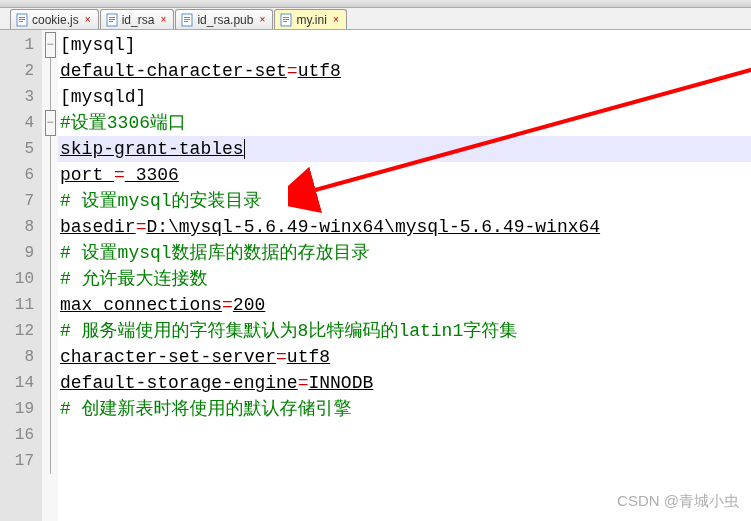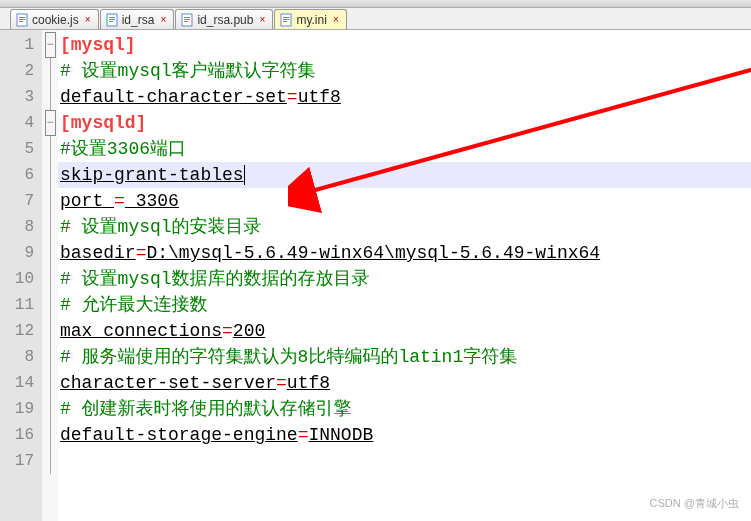--- a/index.html
+++ b/index.html
@@ -109,21 +109,21 @@
   }
   .line {
     height: 26px;
     line-height: 26px;
     white-space: pre;
     font-family: "Consolas", "SimSun", "Courier New", monospace;
     font-size: 18px;
     padding-left: 2px;
   }
   .hl-line { background: #e8e8ff; }
-  .sect { color: #ef4444; font-weight: bold; }
+  .sect { color: #000000; font-weight: normal; }
   .cmt { color: #008000; }
   .op { color: #cc0000; }
   .val { color: #000; text-decoration: underline; }
   .caret {
     display: inline-block;
     width: 1px;
     background: #000;
     height: 20px;
     vertical-align: middle;
     border-right: 1px solid #000;
@@ -133,21 +133,21 @@
     top: 32px;
     left: 230px;
     pointer-events: none;
   }
   .watermark {
     position: absolute;
     right: 12px;
     bottom: 10px;
     color: rgba(120,120,120,0.6);
     font-family: "Microsoft YaHei", sans-serif;
-    font-size: 11px;
+    font-size: 15px;
     pointer-events: none;
   }
 </style>
 </head>
 <body>
 
 <div class="toolbar">
 </div>
 
 <div class="tabbar" id="tabbar">
@@ -277,31 +277,30 @@
   <div class="code" id="code">
     <svg class="arrow-svg" width="500" height="160">
       <defs>
         <marker id="ah" markerWidth="12" markerHeight="12" refX="2" refY="6" orient="auto">
           <path d="M0,0 L0,12 L12,6 z" fill="#ff0000"></path>
         </marker>
       </defs>
       <line x1="470" y1="6" x2="20" y2="130" stroke="#ff0000" stroke-width="4" marker-end="url(#ah)"></line>
     </svg>
   <div class="line"><span class="sect">[mysql]</span></div>
-      <div class="line"><span class="cmt"># 设置mysql客户端默认字符集</span></div>
       <div class="line"><span class="val">default-character-set</span><span class="op">=</span><span class="val">utf8</span></div>
       <div class="line"><span class="sect">[mysqld]</span></div>
       <div class="line"><span class="cmt">#设置3306端口</span></div>
       <div class="line hl-line"><span class="val">skip-grant-tables</span><span class="caret"></span></div>
       <div class="line"><span class="val">port </span><span class="op">=</span><span class="val"> 3306</span></div>
       <div class="line"><span class="cmt"># 设置mysql的安装目录</span></div>
       <div class="line"><span class="val">basedir</span><span class="op">=</span><span class="val">D:\mysql-5.6.49-winx64\mysql-5.6.49-winx64</span></div>
       <div class="line"><span class="cmt"># 设置mysql数据库的数据的存放目录</span></div>
       <div class="line"><span class="cmt"># 允许最大连接数</span></div>
       <div class="line"><span class="val">max_connections</span><span class="op">=</span><span class="val">200</span></div>
       <div class="line"><span class="cmt"># 服务端使用的字符集默认为8比特编码的latin1字符集</span></div>
       <div class="line"><span class="val">character-set-server</span><span class="op">=</span><span class="val">utf8</span></div>
+      <div class="line"><span class="val">default-storage-engine</span><span class="op">=</span><span class="val">INNODB</span></div>
       <div class="line"><span class="cmt"># 创建新表时将使用的默认存储引擎</span></div>
-      <div class="line"><span class="val">default-storage-engine</span><span class="op">=</span><span class="val">INNODB</span></div>
     </div>
 </div>
 
 <div class="watermark">CSDN @青城小虫</div>
 
 </body></html>

